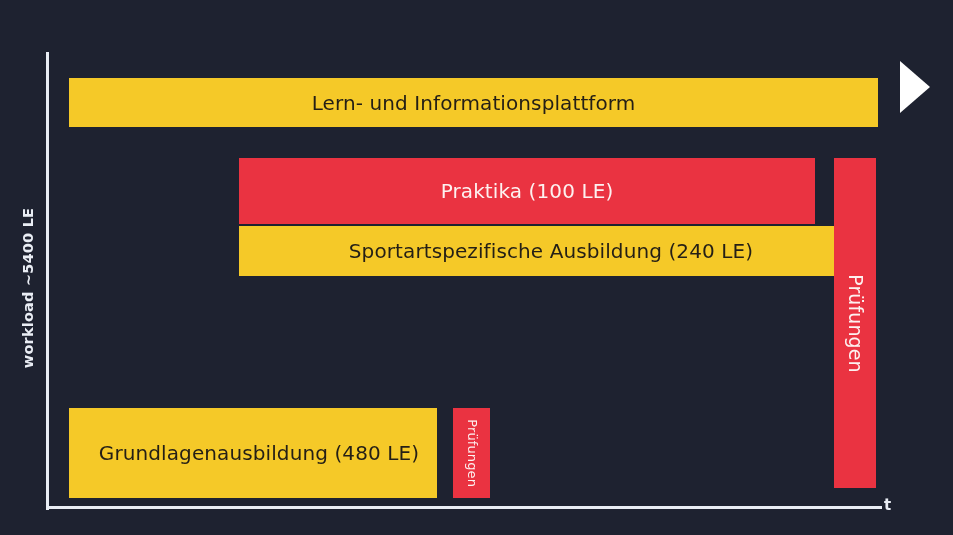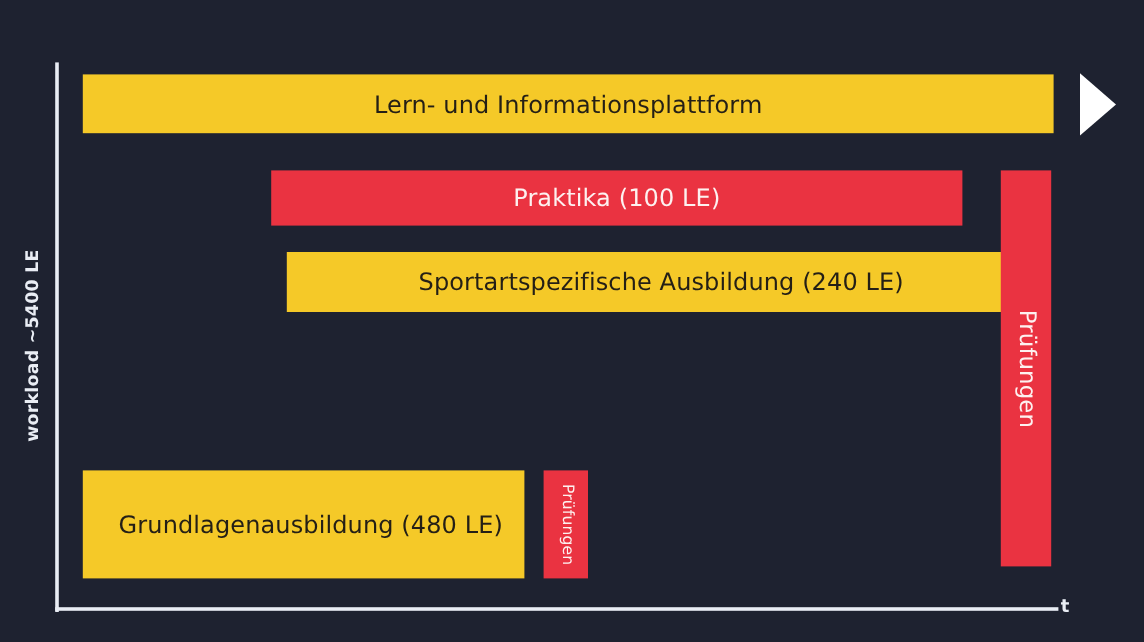--- a/index.html
+++ b/index.html
@@ -56,20 +56,21 @@
     font-weight: 600;
   }
 
   
   .bar {
     position: absolute;
     display: flex;
     align-items: center;
     justify-content: center;
     box-sizing: border-box;
+    margin-top: 16px;
   }
   .bar.yellow { background: #f5c928; }
   .bar.red    { background: #ea3341; }
 
   .bar-label {
     font-size: 20px;
     font-weight: 400;
     line-height: 1.1;
     white-space: nowrap;
     letter-spacing: 0.1px;
@@ -105,21 +106,21 @@
   <div class="axis-y-label">workload ~5400 LE</div>
 
   <div class="axis-x-label">t</div>
 
   <div class="bar yellow" style="left:69px; top:62px; width:809px; height:49px;">
     <span class="bar-label">Lern- und Informationsplattform</span>
   </div>
 
   <div class="arrow-marker" style="left:900px; top:61px;"></div>
 
-  <div class="bar red" style="left:226px; top:142px; width:576px; height:46px;">
+  <div class="bar red" style="left:239px; top:142px; width:576px; height:66px;">
     <span class="bar-label">Praktika (100 LE)</span>
   </div>
 
   <div class="bar yellow" style="left:239px; top:210px; width:624px; height:50px;">
     <span class="bar-label">Sportartspezifische Ausbildung (240 LE)</span>
   </div>
 
 
   <div class="bar yellow" style="left:69px; top:392px; width:368px; height:90px;padding-left:12px;">
     <span class="bar-label">Grundlagenausbildung (480 LE)</span>

